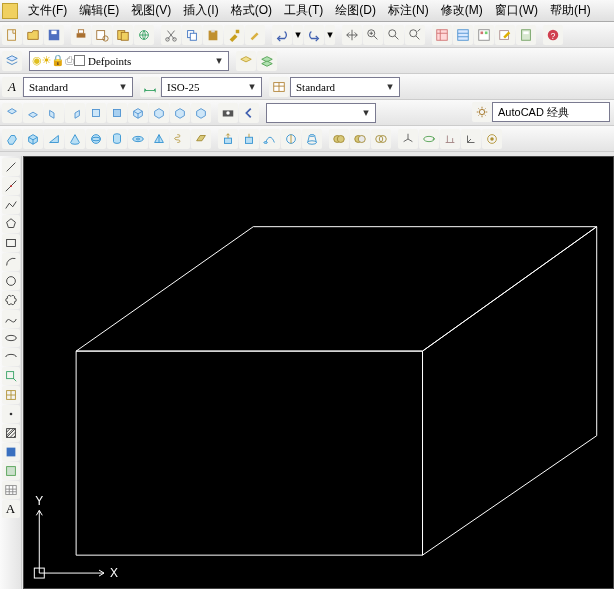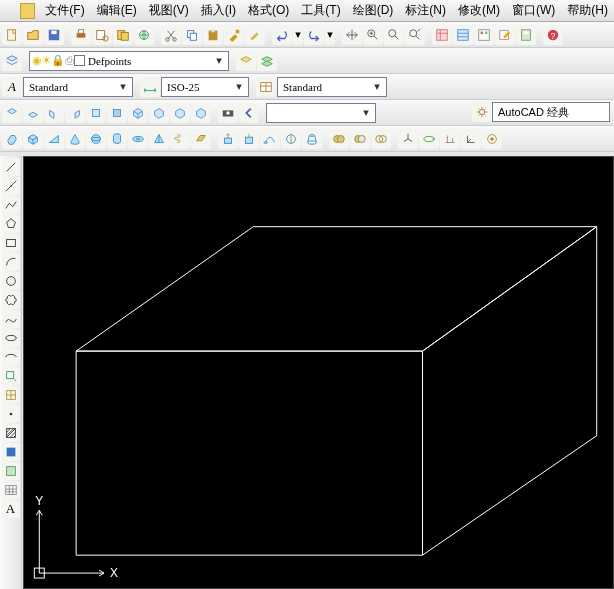--- a/index.html
+++ b/index.html
@@ -8,21 +8,21 @@
     font-family: "Microsoft YaHei", Arial, sans-serif;
     font-size: 12px;
     background: #e8e8e8;
     overflow: hidden;
     position: relative;
   }
   .menubar {
     height: 22px;
     background: linear-gradient(#f8f8f8, #e0e0e0);
     display: flex; align-items: center;
-    padding-left: 20px;
+    padding-left: 2px;
     border-bottom: 1px solid #aaa;
   }
   .app-icon {
     width: 16px; height: 16px;
     margin-right: 4px;
     background: #f0d060;
     border: 1px solid #c0a030;
     display:inline-block;
   }
   .menu-item {
@@ -323,21 +323,21 @@
     <span style="flex:1"></span>
       <span class="chev" data-name="chevron-down-icon">▾</span>
   </div>
   <div class="sep"></div>
   <div class="tool-btn" data-name="dimstyle-icon-button">
       <svg class="sv" data-name="dimstyle-icon" viewBox="0 0 16 16">
         <path d="M2 12h12M2 10v4M14 10v4" stroke="#30a060"></path>
         <path d="M4 12l-2-2M12 12l2-2" stroke="#30a060"></path>
       </svg>
     </div>
-  <div class="combo" style="width:88px" data-name="dimstyle-combo">
+  <div class="combo" style="width:101px" data-name="dimstyle-combo">
     <span class="val" data-name="dimstyle-value">ISO-25</span>
     <span style="flex:1"></span>
       <span class="chev" data-name="chevron-down-icon">▾</span>
   </div>
   <div class="sep"></div>
   <div class="tool-btn" data-name="tablestyle-icon-button">
       <svg class="sv" data-name="tablestyle-icon" viewBox="0 0 16 16">
         <rect x="2" y="3" width="12" height="10" fill="#fff" stroke="#b08030"></rect>
         <path d="M2 7h12M8 3v10" stroke="#b08030"></path>
       </svg>

